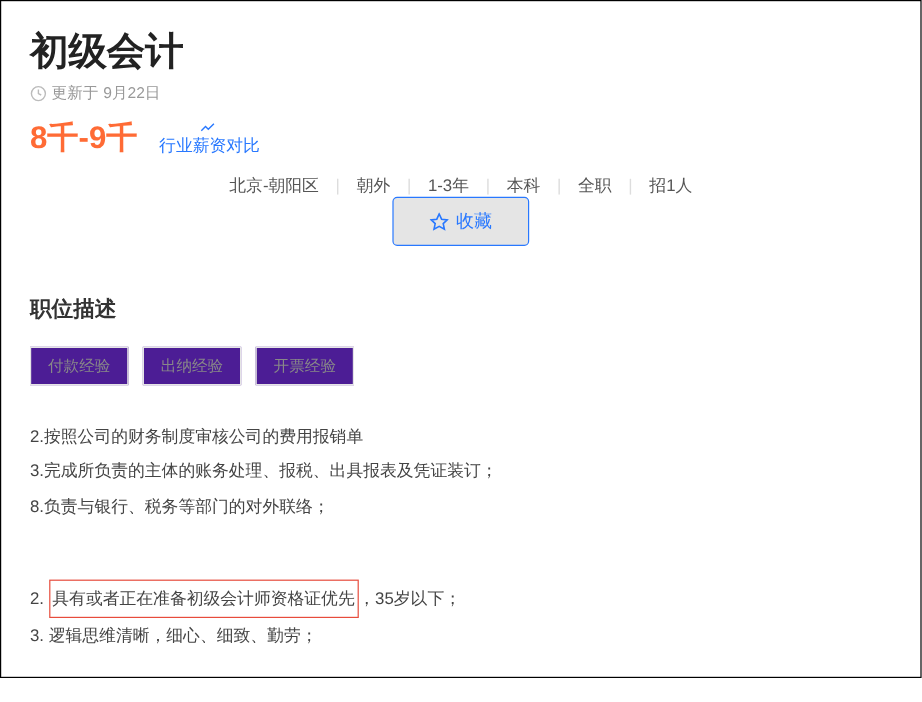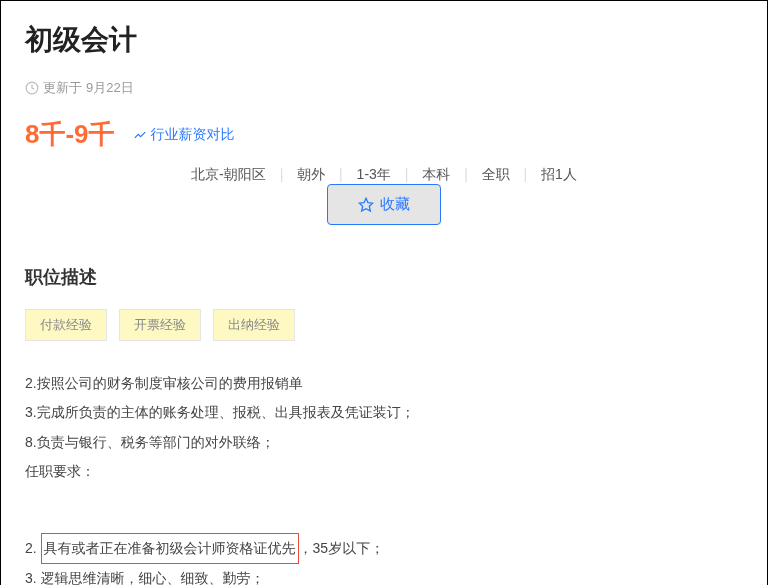--- a/index.html
+++ b/index.html
@@ -9,31 +9,31 @@
     }
     body {
       font-family: -apple-system, BlinkMacSystemFont, "Segoe UI", "Microsoft YaHei", sans-serif;
       background: #fff;
       padding: 20px 24px;
       width: 768px;
       color: #333;
       border: 1.5px solid #000;
     }
     .job-title {
-      font-size: 28px;
+      font-size: 32px;
       font-weight: bold;
       color: #222;
-      margin-bottom: 20px;
+      margin-bottom: 4px;
     }
     .update-row {
       display: flex;
       align-items: center;
       color: #999;
       font-size: 13px;
-      margin-bottom: 20px;
+      margin-bottom: 10px;
     }
     .clock-icon {
       margin-right: 4px;
       display: inline-flex;
       align-items: center;
     }
     .salary-row {
       display: flex;
       align-items: center;
       margin-bottom: 14px;
@@ -43,20 +43,21 @@
       font-weight: bold;
       color: #ff6b35;
       margin-right: 18px;
     }
     .salary-compare {
       color: #2878ff;
       font-size: 14px;
       display: inline-flex;
       align-items: center;
       cursor: pointer;
+      flex-direction: column;
     }
     .salary-compare-icon {
       margin-right: 4px;
       display: inline-flex;
     }
     .meta-row {
       display: flex;
       align-items: center;
       justify-content: space-between;
       margin-bottom: 40px;
@@ -95,21 +96,21 @@
     .tags-row {
       display: flex;
       gap: 12px;
       margin-bottom: 28px;
     }
     .tag {
       border: 1px solid #e5e5e5;
       color: #888;
       font-size: 13px;
       padding: 6px 14px;
-      background: #fef9c3;
+      background: #4c1d95;
     }
     .desc-list {
       font-size: 14px;
       color: #444;
       line-height: 2.1;
     }
     .highlight-box {
       border: 1.5px solid #e74c3c;
       padding: 0 2px;
       display: inline-block;
@@ -168,27 +169,26 @@
       <span>收藏</span>
     </button>
   </div>
 </div>
 
 <div>
   <h2 class="section-title">职位描述</h2>
 
   <div class="tags-row">
     <span class="tag">付款经验</span>
+    <span class="tag">出纳经验</span>
     <span class="tag">开票经验</span>
-    <span class="tag">出纳经验</span>
   </div>
 
   <div class="desc-list">
     <div>2.按照公司的财务制度审核公司的费用报销单</div>
     <div>3.完成所负责的主体的账务处理、报税、出具报表及凭证装订；</div>
     <div>8.负责与银行、税务等部门的对外联络；</div>
-    <div>任职要求：</div>
     <div>
       <span>2. </span><span class="highlight-box">具有或者正在准备初级会计师资格证优先</span><span>，35岁以下；</span>
     </div>
     <div>3. 逻辑思维清晰，细心、细致、勤劳；</div>
   </div>
 </div>
 
 </body></html>

